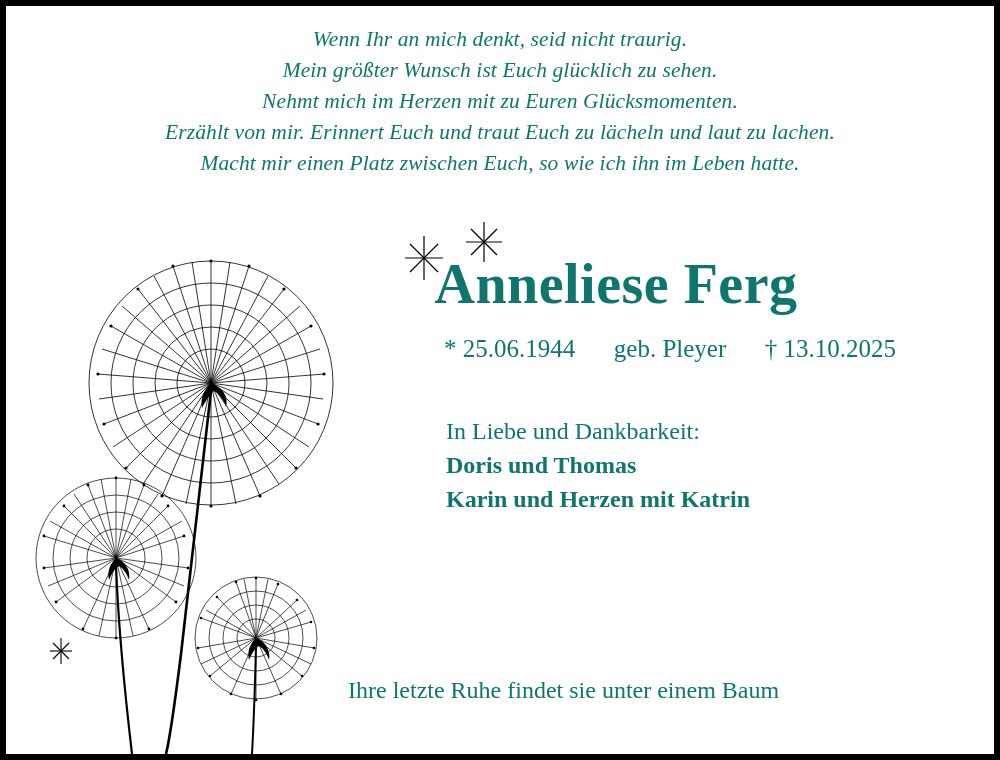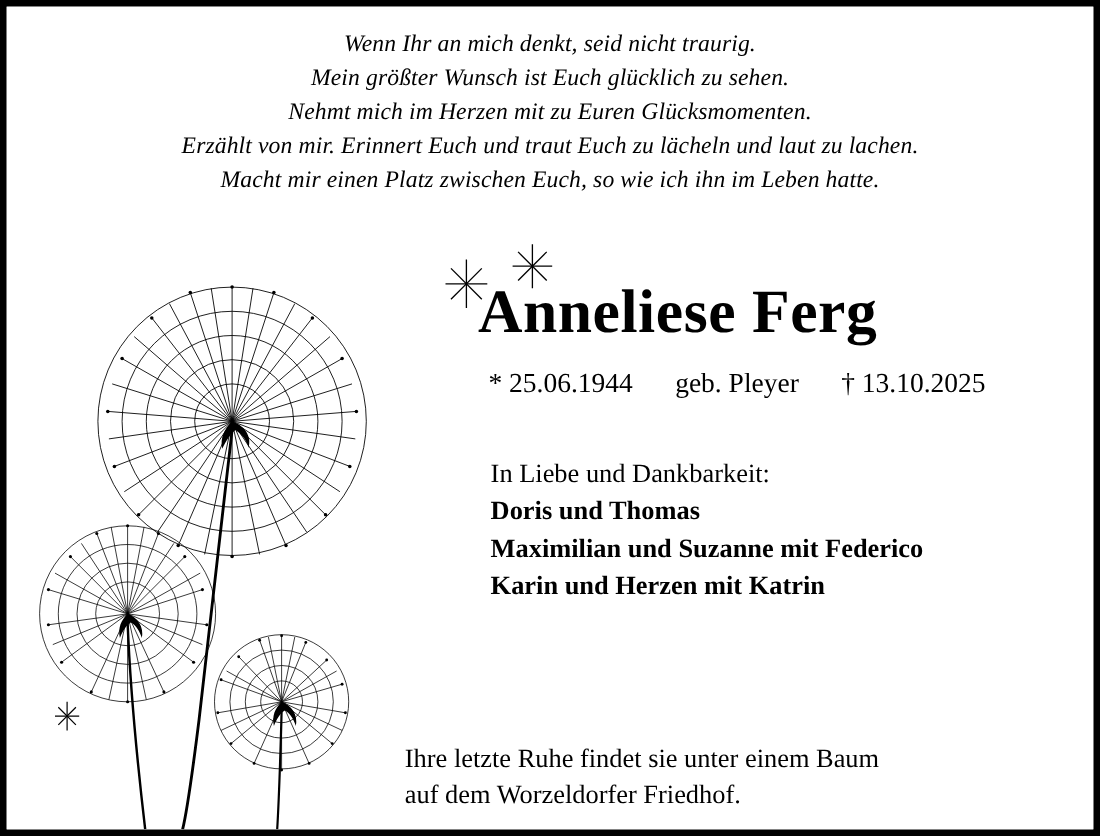--- a/index.html
+++ b/index.html
@@ -9,21 +9,21 @@
   }
   .page {
     position: relative;
     width: 1000px;
     height: 760px;
     background: #ffffff;
     overflow: hidden;
     box-sizing: border-box;
     border: 6px solid #000000;
     font-family: "Liberation Serif", serif;
-    color: #000000;
+    color: #0f766e;
   }
   .inner {
     position: absolute;
     left: 0; top: 0;
     width: 988px;
     height: 748px;
     background: #ffffff;
   }
 
   
@@ -78,21 +78,21 @@
 
   
   .closing {
     position: absolute;
     left: 342px;
     top: 668px;
     width: 640px;
     font-size: 24px;
     line-height: 33px;
   }
-  .closing .line { display: block; margin-left: 20px; }
+  .closing .line { display: block; }
 
   
   .art {
     position: absolute;
     left: 0;
     top: 180px;
     width: 360px;
     height: 568px;
     pointer-events: none;
   }
@@ -308,23 +308,21 @@
       <span>* 25.06.1944</span>
       <span class="gap"></span>
       <span>geb. Pleyer</span>
       <span class="gap"></span>
       <span>† 13.10.2025</span>
     </div>
 
     <div class="family">
       <div class="intro">In Liebe und Dankbarkeit:</div>
       <div class="member">Doris und Thomas</div>
-      <div class="member">Maximilian und Suzanne mit Federico</div>
       <div class="member">Karin und Herzen mit Katrin</div>
     </div>
 
     <div class="closing">
       <span class="line">Ihre letzte Ruhe findet sie unter einem Baum</span>
-      <span class="line">auf dem Worzeldorfer Friedhof.</span>
     </div>
 
   </div>
 </div>
 
 </body></html>

